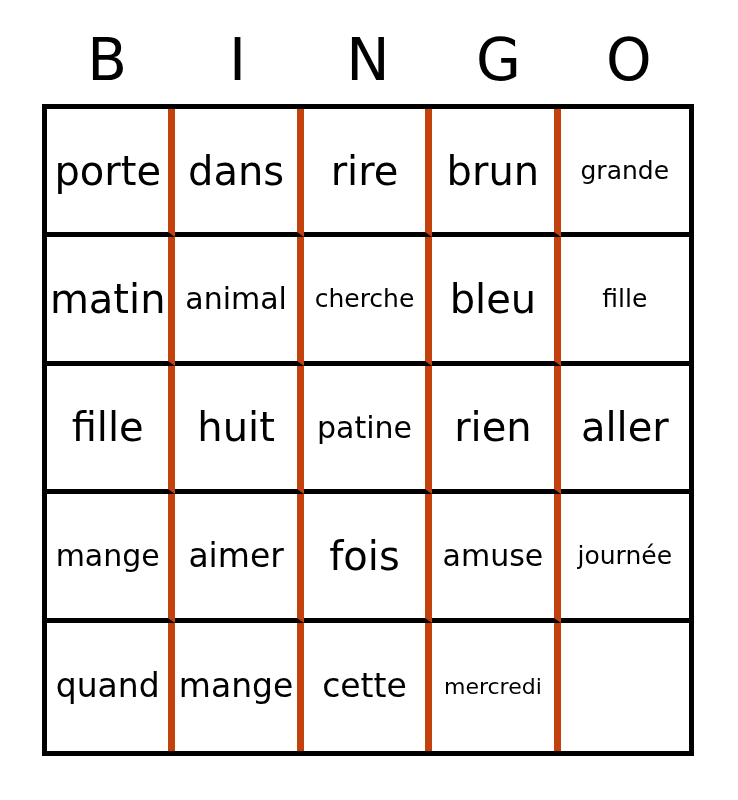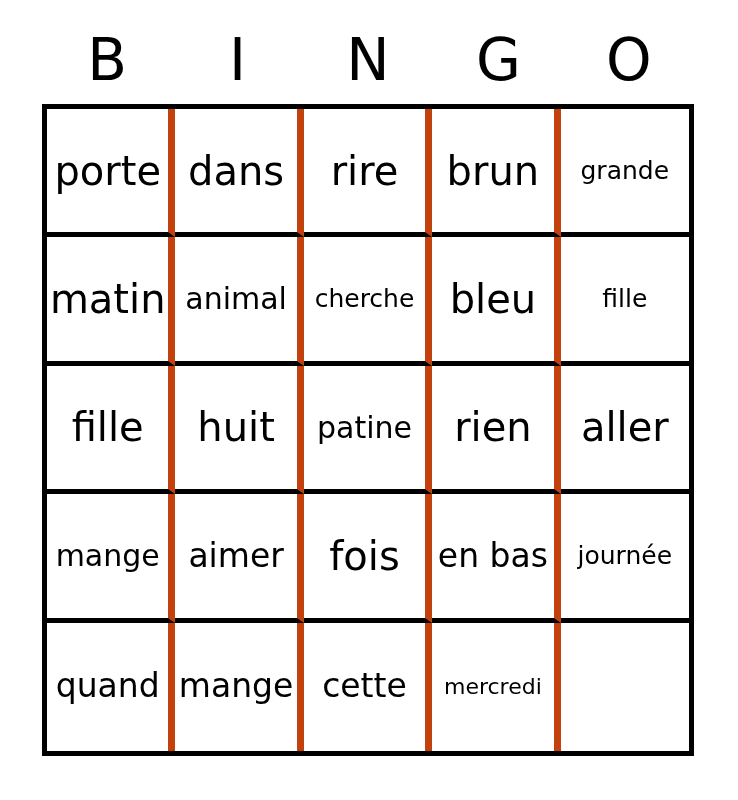--- a/index.html
+++ b/index.html
@@ -142,22 +142,22 @@
 
     <div class="cell fs-md">
         <span>mange</span>
       </div>
     <div class="cell fs-lg">
         <span>aimer</span>
       </div>
     <div class="cell fs-xl">
         <span>fois</span>
       </div>
-    <div class="cell fs-lg">
-        <span>en bas</span>
+    <div class="cell fs-md">
+        <span>amuse</span>
       </div>
 
     <div class="cell fs-sm">
         <span>journée</span>
       </div>
     <div class="cell fs-lg">
         <span>quand</span>
       </div>
     <div class="cell fs-lg">
         <span>mange</span>

